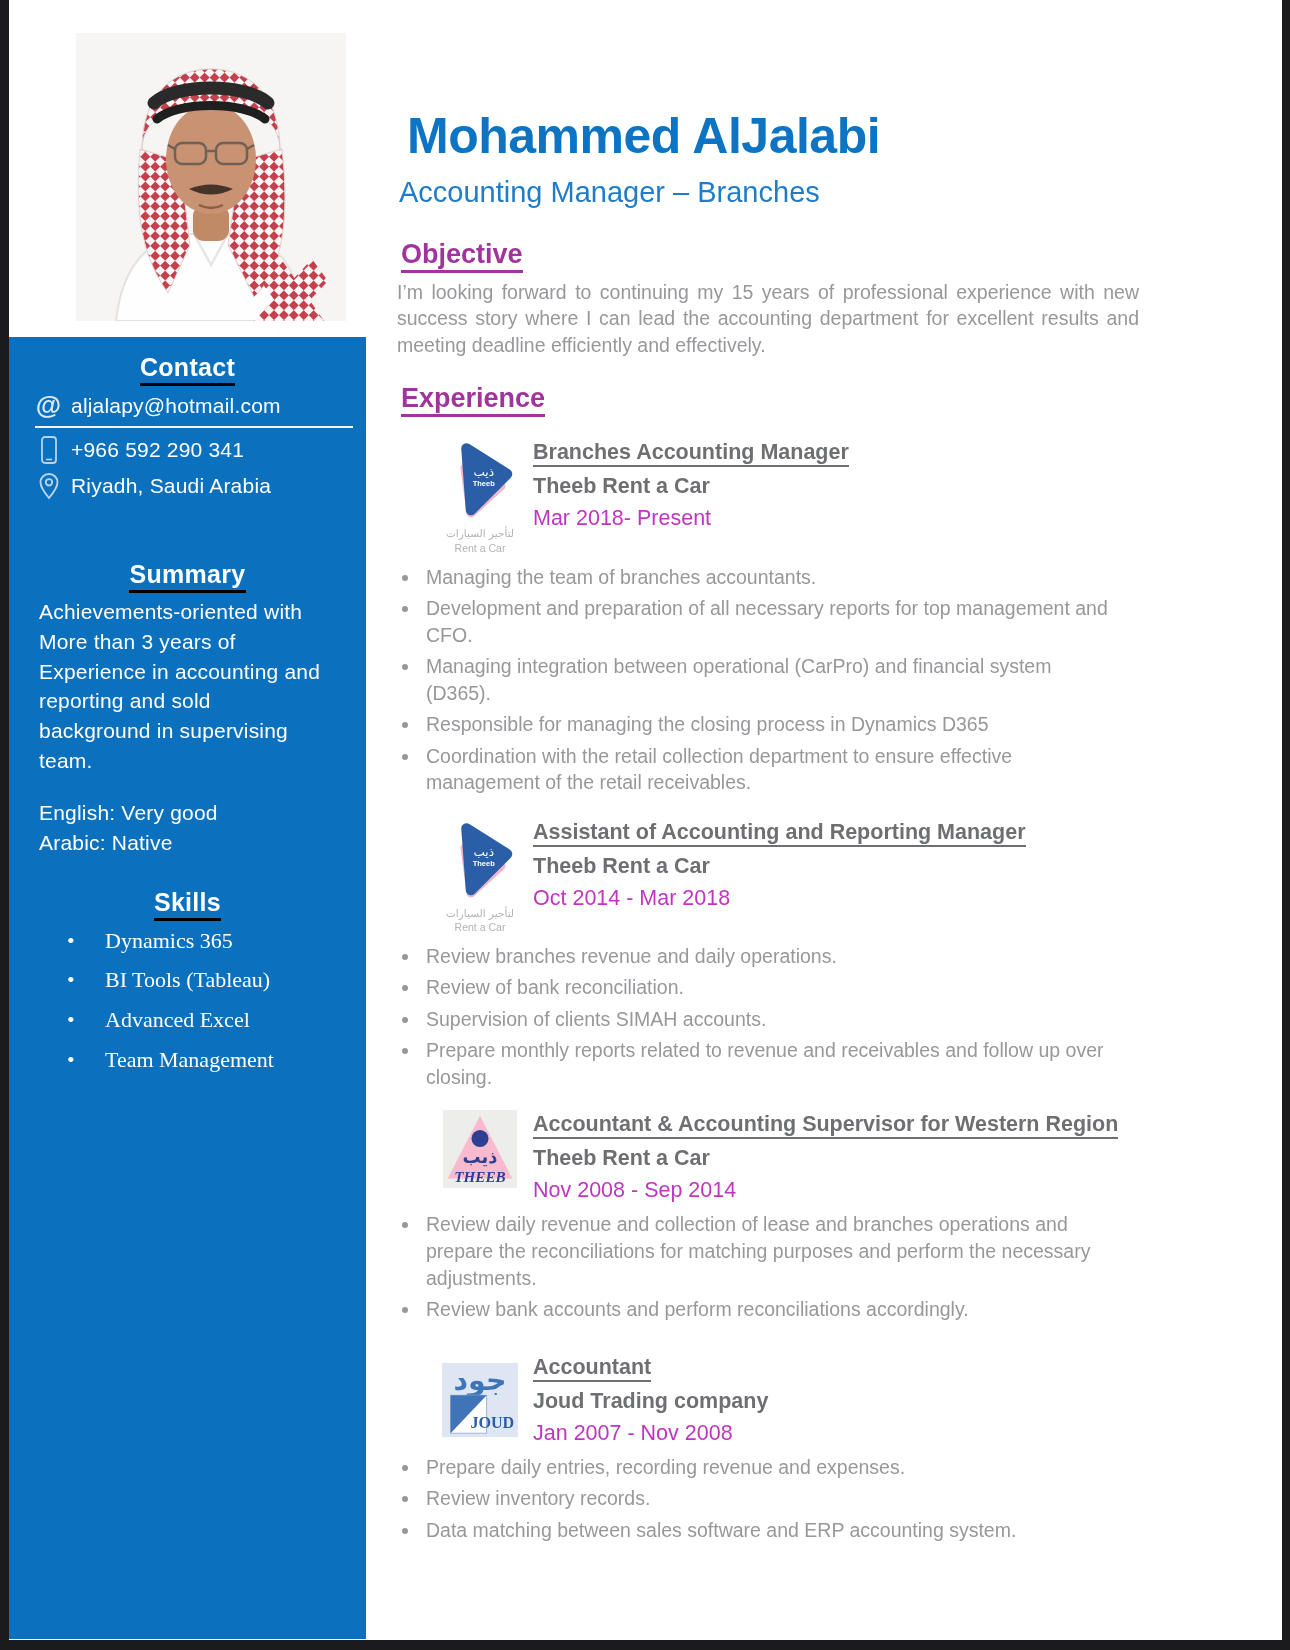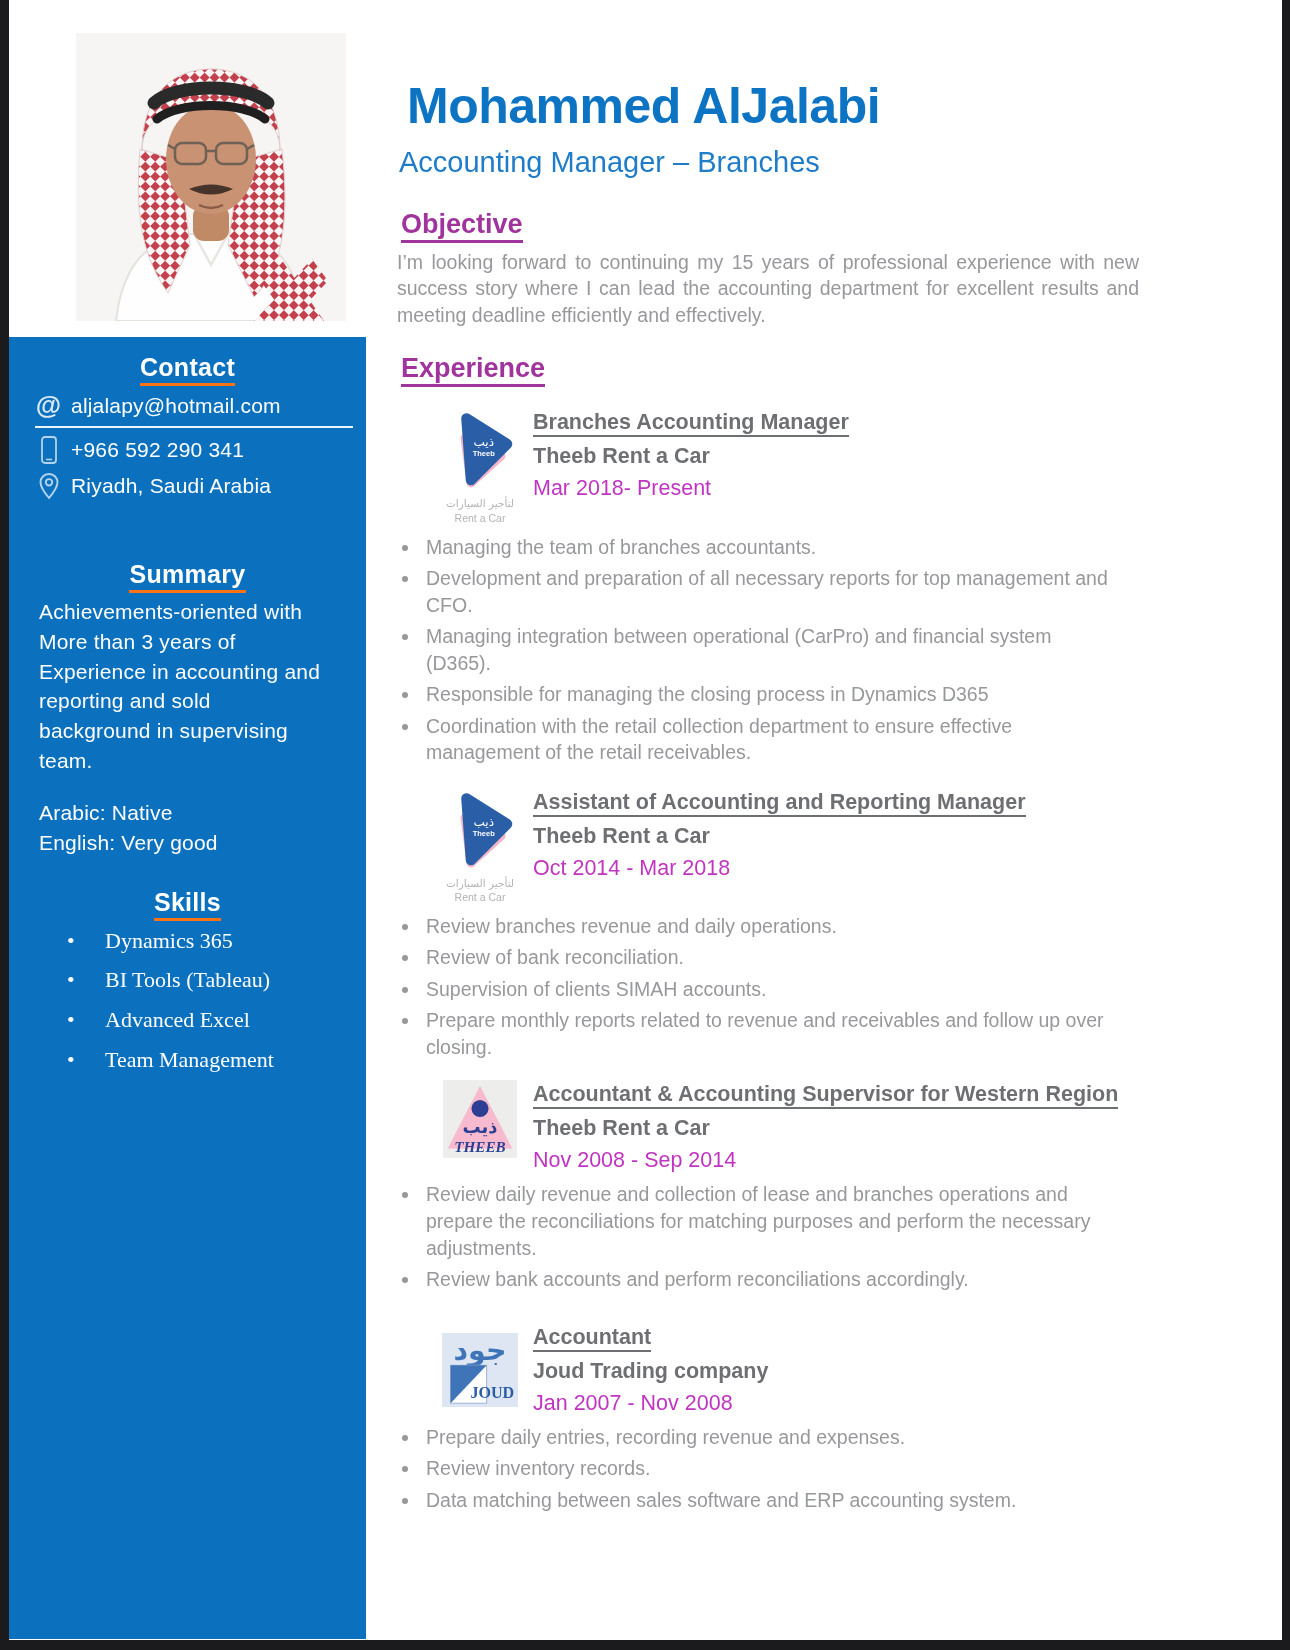--- a/index.html
+++ b/index.html
@@ -24,41 +24,41 @@
   }
   .photo svg { display:block; }
 
   
   .sidebar {
     position:absolute; left:9px; top:337px; width:357px; height:1302px;
     background:var(--sidebar-blue,#0b71bf);
     color:#fff; box-sizing:border-box; padding:16px 16px 0;
   }
   .sb-heading { font-size:25px; font-weight:bold; text-align:center; margin:0 0 8px; letter-spacing:.3px; }
-  .sb-heading span { border-bottom:3px solid #f97316; padding-bottom:2px; }
+  .sb-heading span { border-bottom:3px solid #000000; padding-bottom:2px; }
   .sb-text { font-size:21px; line-height:1.42; letter-spacing:.2px; margin:0 0 0 14px; width:286px; }
   .contact-row { display:flex; align-items:center; gap:9px; margin:7px 0 0 10px; font-size:21px; letter-spacing:.2px; }
   .contact-row.email-row { border-bottom:2px solid rgba(255,255,255,.93); padding-bottom:5px; width:318px; box-sizing:border-box; }
   .cicon { width:27px; flex:none; display:flex; justify-content:center; align-items:center; opacity:.82; }
   .at-glyph { font-size:26px; font-weight:bold; opacity:.85; }
   .sb-summary  { margin-top:60px; }
   .sb-personal { margin-top:16px; }
   .sb-personal p { margin:0 0 0 14px; width:286px; }
   .sb-languages { margin-top:22px; }
   .sb-education { margin-top:40px; }
   .sb-skills { margin-top:30px; }
   .serif-list { list-style:none; margin:4px 0 0; padding:0; font-family:"Liberation Serif", serif; font-size:22px; line-height:1.45; }
   .edu-list li { position:relative; padding-left:22px; margin-left:2px; width:300px; }
   .edu-list li::before { content:"•"; position:absolute; left:0; top:0; }
   .skill-list li { position:relative; padding-left:38px; margin:0 0 8px 42px; }
   .skill-list li::before { content:"•"; position:absolute; left:0; top:0; }
   sup { font-size:13px; }
 
   
-  .main { position:absolute; left:397px; top:80px; width:775px; }
+  .main { position:absolute; left:397px; top:110px; width:775px; }
   .name { font-size:50px; font-weight:bold; color:var(--name-blue,#0d74c4); margin:0 0 0 10px; line-height:1.05; letter-spacing:-.5px; }
   .subtitle { font-size:29px; color:var(--subtitle-blue,#1e7cc8); margin:13px 0 0 2px; }
   .sec-heading { font-size:27px; font-weight:bold; color:var(--heading-purple,#a0339c); margin:30px 0 0 4px; }
   .sec-heading span { border-bottom:3px solid var(--heading-purple,#a0339c); padding-bottom:1px; }
   .objective-text { font-size:19.5px; line-height:1.38; color:var(--body-gray,#97989b); text-align:justify; width:742px; margin:9px 0 0; }
   .sec-heading.exp { margin-top:24px; }
 
   .job-header { display:flex; align-items:flex-start; margin-left:40px; }
   .logo-col { width:86px; flex:none; text-align:center; }
   .logo-caption { font-size:10.5px; color:var(--caption-gray,#b2b3b5); line-height:1.3; white-space:nowrap; margin-top:1px; }
@@ -151,22 +151,22 @@
       </div>
     </section>
 
     <section class="sb-summary">
       <h2 class="sb-heading"><span>Summary</span></h2>
       <p class="sb-text">Achievements-oriented with More than 3 years of Experience in accounting and reporting and sold background in supervising team.</p>
     </section>
 
 
     <section class="sb-languages">
+      <p class="sb-text">English: Very good</p>
       <p class="sb-text">Arabic: Native</p>
-      <p class="sb-text">English: Very good</p>
     </section>
 
 
     <section class="sb-skills">
       <h2 class="sb-heading"><span>Skills</span></h2>
       <ul class="serif-list skill-list">
         <li>Dynamics 365</li>
         <li>BI Tools (Tableau)</li>
         <li>Advanced Excel</li>
         <li>Team Management</li>

